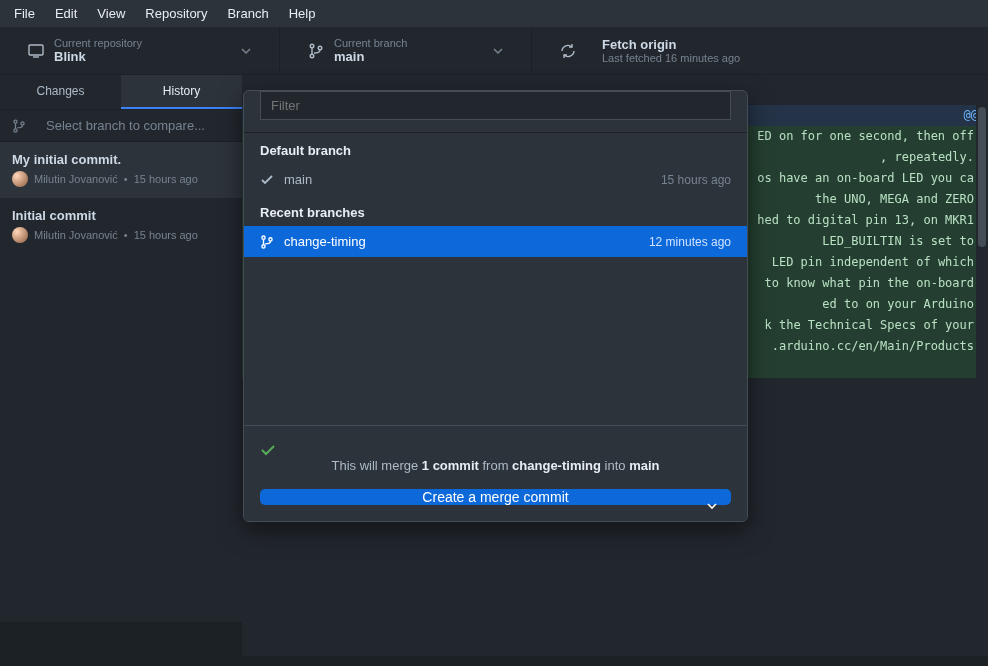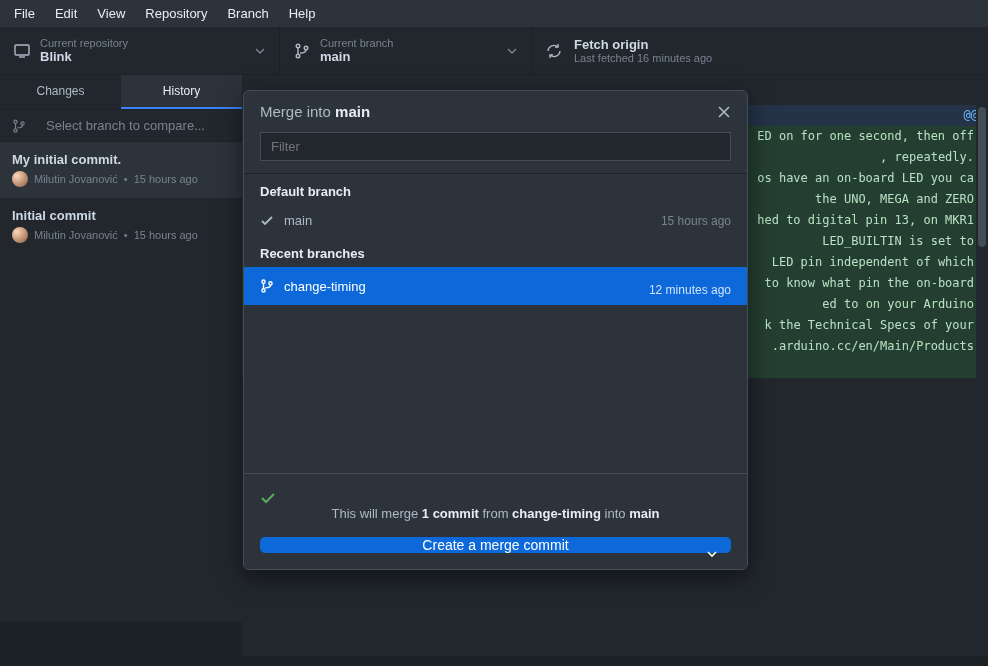--- a/index.html
+++ b/index.html
@@ -1,20 +1,20 @@
 <!DOCTYPE html>
 <html><head>
 <meta charset="utf-8">
 <style>
   * { box-sizing: border-box; margin: 0; padding: 0; }
   html, body { width: 988px; height: 666px; overflow: hidden; font-family: -apple-system, BlinkMacSystemFont, "Segoe UI", sans-serif; background: #1c2126; color: #cdd9e5; font-size: 13px; }
   .menubar { display: flex; gap: 20px; background: #2d333b; padding: 6px 14px; font-size: 13px; color: #e6edf3; }
   .menubar span { cursor: default; }
   .toolbar { display: flex; background: #22272e; height: 48px; border-bottom: 1px solid #1c2128; }
-  .toolbar-section { display: flex; align-items: center; padding: 6px 14px; gap: 12px; border-right: 1px solid #1c2128; color: #adbac7;}
+  .toolbar-section { display: flex; align-items: center; padding: 6px 28px; gap: 26px; border-right: 1px solid #1c2128; color: #adbac7;}
   .toolbar-section.repo { width: 280px; justify-content: space-between; }
   .toolbar-section.branch { width: 252px; justify-content: space-between; }
   .toolbar-section .labels .ttl { font-size: 11px; color: #768390; }
   .toolbar-section .labels .val { font-size: 13px; font-weight: 700; color: #cdd9e5; }
   .icon { display: inline-flex; align-items: center; justify-content: center; }
   svg { display: block; }
   .tabs { display: flex; background: #22272e; height: 34px; width: 242px; }
   .tab { flex: 1; text-align: center; line-height: 32px; font-size: 12px; color: #adbac7; cursor: default; }
   .tab.active { background: #2d333b; border-bottom: 2px solid #3b82f6; color: #e6edf3; }
   .sidebar { width: 242px; background: #22272e; height: 547px; }
@@ -38,21 +38,21 @@
   .modal-head { display: flex; align-items: center; justify-content: space-between; padding: 12px 16px; }
   .modal-head .title { font-size: 15px; color: #adbac7; }
   .modal-head .title b { color: #e6edf3; font-weight: 600; }
   .modal-filter { padding: 0 16px 12px 16px; border-bottom: 1px solid #1c2128; }
   .modal-filter input { width: 100%; background: #22272e; border: 1px solid #444c56; border-radius: 0; padding: 6px 10px; color: #adbac7; font-size: 13px; outline: none; }
   .modal-section-label { padding: 10px 16px 6px 16px; font-size: 13px; font-weight: 600; color: #e6edf3; }
   .branch-row { display: flex; align-items: center; justify-content: space-between; padding: 8px 16px; font-size: 13px; color: #adbac7; }
   .branch-row.sel { background: #0d69da; color: #fff; }
   .branch-row .bl { display: flex; align-items: center; gap: 10px; }
   .branch-row .tm { font-size: 12px; color: #768390; }
-  .branch-row.sel .tm { color: #d0e2ff; margin-top: 8px; }
+  .branch-row.sel .tm { color: #d0e2ff; }
   .modal-footer { background: #2d333b; border-top: 1px solid #444c56; padding: 16px; margin-top: 168px; }
   .modal-footer .msg { text-align: center; font-size: 13px; color: #adbac7; margin: 0 0 16px 0; }
   .modal-footer .msg b { color: #e6edf3; font-weight: 600; }
   .check-ok { text-align: center; }
   .btn-merge { display: flex; align-items: center; justify-content: center; width: 100%; background: #0d69da; color: #fff; border: none; border-radius: 5px; height: 16px; font-size: 14px; position: relative; cursor: default; }
   .btn-merge .caret { position: absolute; right: 14px; top: 12px; }
   .scrollbar-vert { position: absolute; top:30px; right:0; width: 12px; height: calc(100% - 30px); background: #22272e; }
   .scrollbar-vert .thumb { position: absolute; top: 2px; left: 2px; width: 8px; height: 140px; background: #444c56; border-radius: 4px; }
 </style>
 </head>
@@ -254,30 +254,20 @@
           <div class="code">+  https://www.arduino.cc/en/Tutorial/BuiltInExamples/Blink</div>
         </div>
       </div>
     <div class="scrollbar-vert">
         <div class="thumb"></div>
       </div>
   </div>
 </div>
 
 <div class="modal">
-  <div class="modal-head">
-    <div class="title">
-      <span>Merge into </span><b>main</b>
-    </div>
-    <span class="icon">
-      <svg width="14" height="14" viewBox="0 0 14 14">
-          <path d="M2 2l10 10M12 2L2 12" stroke="#adbac7" stroke-width="1.6"></path>
-        </svg>
-    </span>
-  </div>
   <div class="modal-filter">
     <input type="text" placeholder="Filter" style="">
   </div>
   <div class="modal-section-label">Default branch</div>
   <div class="branch-row">
     <div class="bl">
       <span class="icon">
         <svg width="14" height="14" viewBox="0 0 14 14">
             <path d="M2 7l3 3 7-7" fill="none" stroke="#adbac7" stroke-width="1.8"></path>
           </svg>

